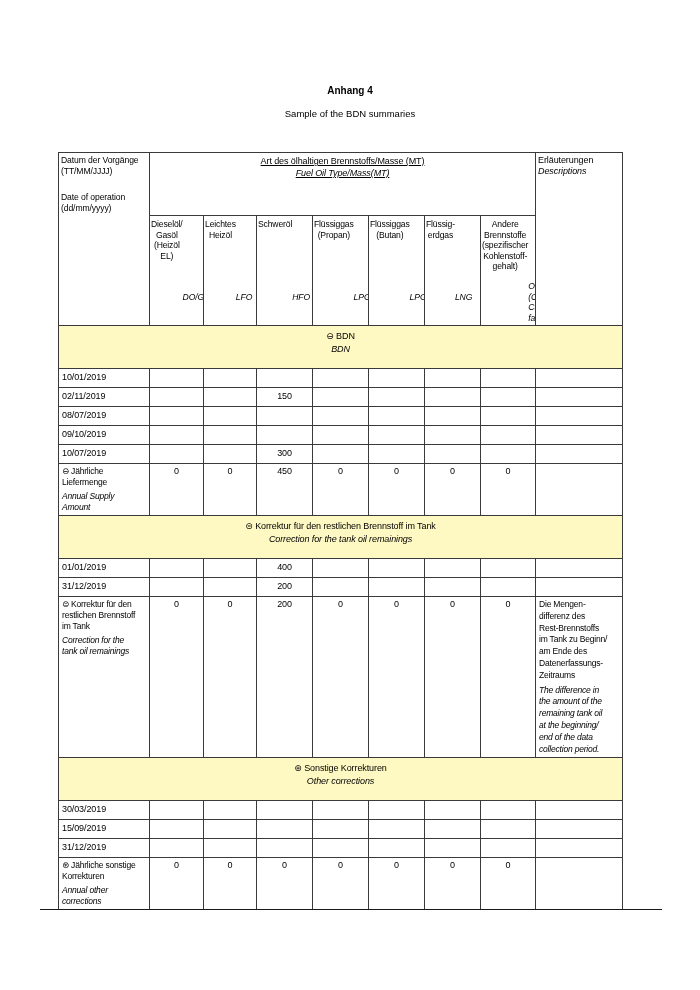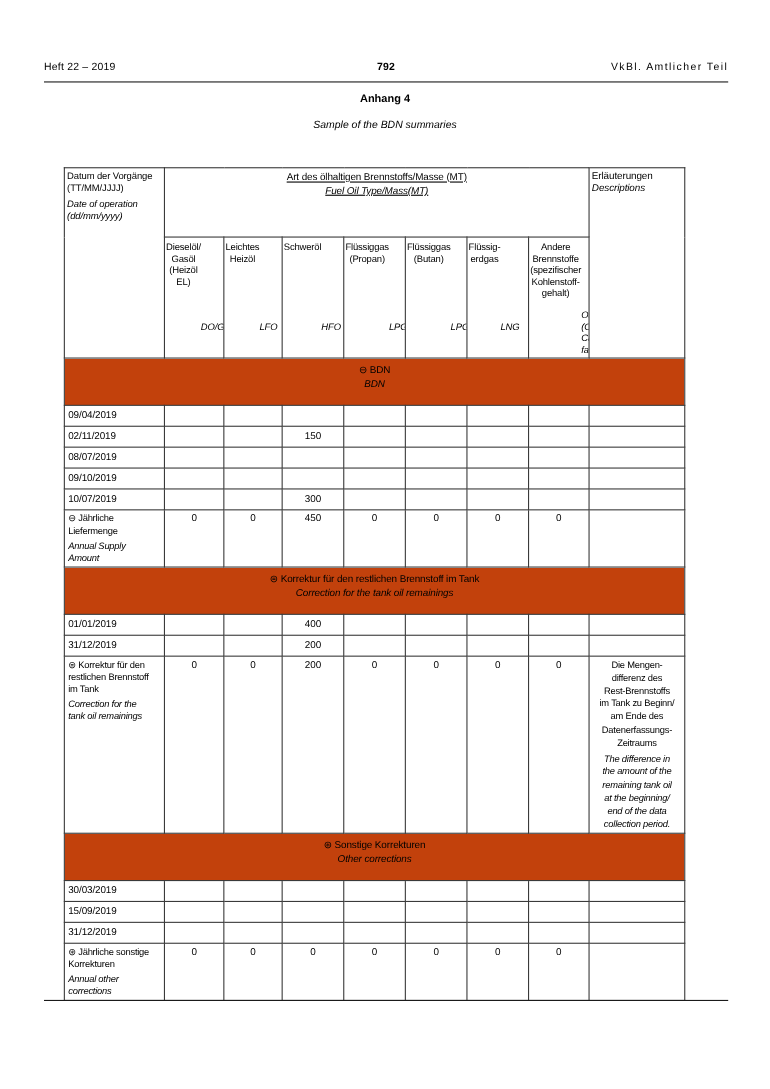--- a/index.html
+++ b/index.html
@@ -9,75 +9,70 @@
   
   .pagehead{position:absolute;left:40px;right:38px;top:56px;display:flex;align-items:baseline;
     font-size:9.5px;letter-spacing:.2px;border-bottom:1.4px solid #1a1a1a;padding-bottom:7px;}
   .pagehead .lft{flex:1;text-align:left;}
   .pagehead .ctr{flex:1;text-align:center;font-weight:bold;}
   .pagehead .rgt{flex:1;text-align:right;letter-spacing:1.3px;}
 
   .anhang{position:absolute;left:0;width:700px;top:85px;text-align:center;font-weight:bold;font-size:10px;}
   .doctitle{position:absolute;left:0;width:700px;top:107px;text-align:center;line-height:13px;}
   .doctitle .t-de{font-weight:bold;font-size:10px;}
-  .doctitle .t-en{font-style:italic;font-size:9.5px;}
+  .doctitle .t-en{font-size:9.5px;}
 
   .it{font-style:italic;}
 
   
   table.bdn{position:absolute;left:58px;top:152px;width:564px;border-collapse:collapse;table-layout:fixed;
     font-size:9px;line-height:11px;letter-spacing:-.1px;}
   table.bdn td{border:1px solid #3a3a3a;vertical-align:top;padding:2px 2px;overflow:hidden;}
   table.bdn{border:1.8px solid #1a1a1a;}
 
   tr.h1 td{height:58px;}
   .datum-h{padding:2px 3px;}
   .datum-h .blk{white-space:pre-line;font-size:8.6px;line-height:10.5px;}
-  .datum-h .blk+.blk{margin-top:4px;font-style:italic;}
+  .datum-h .blk+.blk{margin-top:16px;}
   .art-h{text-align:center;padding-top:3px;text-decoration:underline;}
   .art-h div{line-height:12px;}
   .erl-h{padding:2px 3px;}
   .erl-h div{line-height:11px;}
 
   tr.h2 td{height:108px;padding:0;}
   .fwrap{display:flex;flex-direction:row;height:104px;padding:3px 1px 2px 1px;}
   .fname{white-space:pre-line;text-align:center;font-size:8.6px;line-height:10.5px;letter-spacing:-.15px;}
   .fabbr{margin-top:auto;min-height:31px;white-space:pre-line;text-align:left;font-size:8.6px;line-height:10.5px;}
 
-  tr.band td{background:#c2410c;border-top:1.6px solid #1a1a1a;text-align:center;height:36px;padding-top:4px;}
+  tr.band td{background:#fef9c3;border-top:1.6px solid #1a1a1a;text-align:center;height:36px;padding-top:4px;}
   .band-de{line-height:13px;}
   .band-en{line-height:13px;}
 
   tr.date td{height:14px;}
   .labcell{padding-left:3px !important;}
   .date{white-space:pre;line-height:12px;}
   .valcell{text-align:center;}
   .slabel{white-space:pre-line;font-size:8.5px;line-height:11px;letter-spacing:-.2px;}
   .slabel-en{white-space:pre-line;font-size:8.5px;line-height:11px;letter-spacing:-.2px;margin-top:3px;}
   tr.summary td{padding-top:2px;}
-  .desccell{padding:2px 3px !important;text-align:center;}
+  .desccell{padding:2px 3px !important;}
   .desc-de{white-space:pre-line;font-size:8.5px;line-height:11.8px;letter-spacing:-.2px;}
   .desc-en{white-space:pre-line;font-size:8.5px;line-height:11.8px;letter-spacing:-.2px;margin-top:3px;}
 
   
   .botrule{position:absolute;left:40px;right:38px;top:909px;border-top:1.4px solid #1a1a1a;}
   .footerbar{position:absolute;left:58px;width:564px;top:920px;height:20px;background:#8e8e8e;
     display:flex;align-items:center;justify-content:center;}
   .footerbar span{color:#ffffff;font-size:12px;letter-spacing:.4px;}
 </style>
 </head>
 <body>
 
 <div class="page">
 
-  <div class="pagehead">
-    <span class="lft">Heft 22 – 2019</span>
-    <span class="ctr">792</span>
-    <span class="rgt">VkBl. Amtlicher Teil</span>
-  </div>
 
   <div class="anhang">Anhang 4</div>
 
   <div class="doctitle">
     <div class="t-en">Sample of the BDN summaries</div>
   </div>
 
   <table class="bdn">
     <colgroup>
       <col style="width:91px">
@@ -164,21 +159,21 @@
           </td>
       </tr>
     </thead>
     <tbody id="tb">
         <tr class="band">
           <td class="bandcell" colspan="9">
             <div class="band-de">⊖ BDN</div>
             <div class="band-en it">BDN</div>
           </td>
         </tr>
-        <tr class="date"><td class="labcell"><div class="date">09/04/2019</div></td><td class="valcell"></td><td class="valcell"></td><td class="valcell"></td><td class="valcell"></td><td class="valcell"></td><td class="valcell"></td><td class="valcell"></td><td class="desccell"></td></tr>
+        <tr class="date"><td class="labcell"><div class="date">10/01/2019</div></td><td class="valcell"></td><td class="valcell"></td><td class="valcell"></td><td class="valcell"></td><td class="valcell"></td><td class="valcell"></td><td class="valcell"></td><td class="desccell"></td></tr>
         <tr class="date"><td class="labcell"><div class="date">02/11/2019</div></td><td class="valcell"></td><td class="valcell"></td><td class="valcell">150</td><td class="valcell"></td><td class="valcell"></td><td class="valcell"></td><td class="valcell"></td><td class="desccell"></td></tr>
         <tr class="date"><td class="labcell"><div class="date">08/07/2019</div></td><td class="valcell"></td><td class="valcell"></td><td class="valcell"></td><td class="valcell"></td><td class="valcell"></td><td class="valcell"></td><td class="valcell"></td><td class="desccell"></td></tr>
         <tr class="date"><td class="labcell"><div class="date">09/10/2019</div></td><td class="valcell"></td><td class="valcell"></td><td class="valcell"></td><td class="valcell"></td><td class="valcell"></td><td class="valcell"></td><td class="valcell"></td><td class="desccell"></td></tr>
         <tr class="date"><td class="labcell"><div class="date">10/07/2019</div></td><td class="valcell"></td><td class="valcell"></td><td class="valcell">300</td><td class="valcell"></td><td class="valcell"></td><td class="valcell"></td><td class="valcell"></td><td class="desccell"></td></tr>
         <tr class="summary">
           <td class="labcell">
             <div class="slabel">⊖ Jährliche
 Liefermenge</div>
             <div class="slabel-en it">Annual Supply
 Amount</div>

